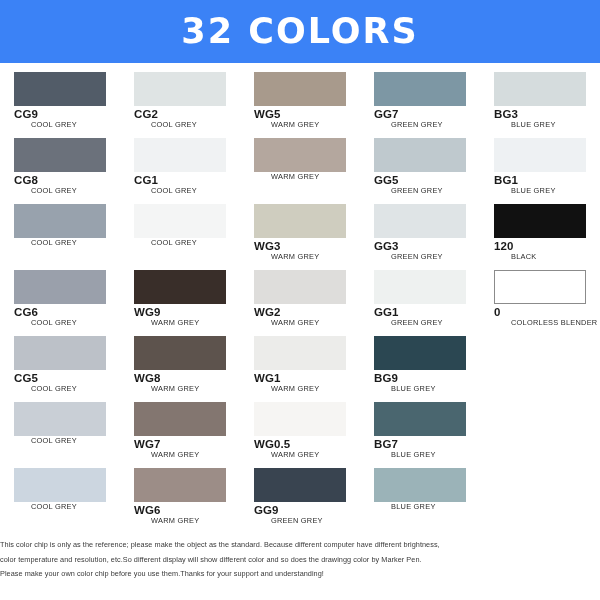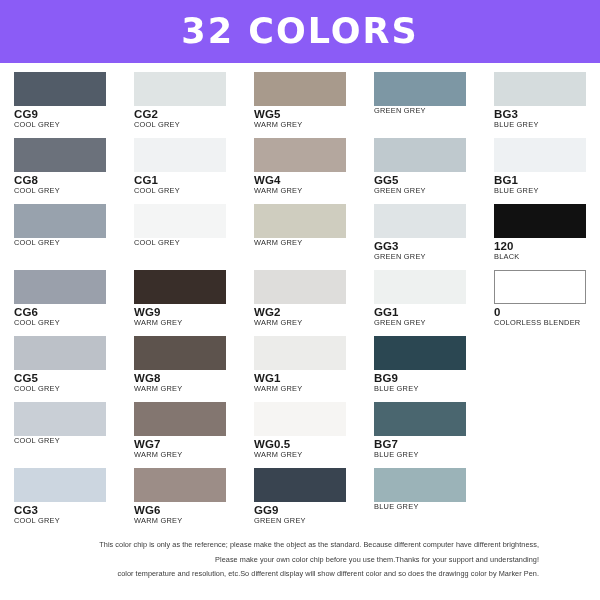--- a/index.html
+++ b/index.html
@@ -14,21 +14,21 @@
     position: relative;
     width: 600px; height: 600px;
     background: #ffffff;
   }
 
   
   .header {
     position: absolute;
     left: 0; top: 0;
     width: 600px; height: 63px;
-    background: #8b5cf6;
+    background: #3b82f6;
     display: flex;
     align-items: center;
     justify-content: center;
   }
   .header-title {
     color: #ffffff;
     font-size: 35px;
     font-weight: bold;
     letter-spacing: 2px;
     font-family: "DejaVu Sans", sans-serif;
@@ -71,30 +71,30 @@
     letter-spacing: 0.1px;
     white-space: nowrap;
   }
   .chip-family {
     font-size: 7.4px;
     color: #2b2b2b;
     line-height: 10px;
     letter-spacing: 0.25px;
     white-space: nowrap;
     text-transform: uppercase;
+    margin-left: 17px;
   }
 
   
   .footer {
     position: absolute;
     left: 0;
     top: 538px;
     width: 539px;
-    text-align: right;
-    padding-left: 48px;
+    text-align: left;
   }
   .footer-line {
     font-size: 7.3px;
     color: #3a3a3a;
     line-height: 14.5px;
     letter-spacing: 0.05px;
     white-space: nowrap;
   }
 </style>
 </head>
@@ -117,40 +117,40 @@
         <div class="chip-code">CG2</div>
         <div class="chip-family">COOL GREY</div>
       </div>
       <div class="cell">
         <div class="chip" style="background: rgb(168, 154, 140);"></div>
         <div class="chip-code">WG5</div>
         <div class="chip-family">WARM GREY</div>
       </div>
       <div class="cell">
         <div class="chip" style="background: rgb(125, 151, 164);"></div>
+        <div class="chip-code">GG7</div>
         <div class="chip-family">GREEN GREY</div>
       </div>
       <div class="cell">
         <div class="chip" style="background: rgb(213, 220, 221);"></div>
         <div class="chip-code">BG3</div>
         <div class="chip-family">BLUE GREY</div>
       </div>
       <div class="cell">
         <div class="chip" style="background: rgb(107, 113, 123);"></div>
         <div class="chip-code">CG8</div>
         <div class="chip-family">COOL GREY</div>
       </div>
       <div class="cell">
         <div class="chip" style="background: rgb(240, 242, 243);"></div>
         <div class="chip-code">CG1</div>
         <div class="chip-family">COOL GREY</div>
       </div>
       <div class="cell">
         <div class="chip" style="background: rgb(180, 167, 158);"></div>
-        <div class="chip-code">WG4</div>
         <div class="chip-family">WARM GREY</div>
       </div>
       <div class="cell">
         <div class="chip" style="background: rgb(191, 201, 206);"></div>
         <div class="chip-code">GG5</div>
         <div class="chip-family">GREEN GREY</div>
       </div>
       <div class="cell">
         <div class="chip" style="background: rgb(238, 241, 243);"></div>
         <div class="chip-code">BG1</div>
@@ -159,20 +159,21 @@
       <div class="cell">
         <div class="chip" style="background: rgb(152, 162, 173);"></div>
         <div class="chip-family">COOL GREY</div>
       </div>
       <div class="cell">
         <div class="chip" style="background: rgb(244, 245, 245);"></div>
         <div class="chip-family">COOL GREY</div>
       </div>
       <div class="cell">
         <div class="chip" style="background: rgb(207, 205, 191);"></div>
+        <div class="chip-code">WG3</div>
         <div class="chip-family">WARM GREY</div>
       </div>
       <div class="cell">
         <div class="chip" style="background: rgb(223, 228, 230);"></div>
         <div class="chip-code">GG3</div>
         <div class="chip-family">GREEN GREY</div>
       </div>
       <div class="cell">
         <div class="chip" style="background: rgb(17, 17, 17);"></div>
         <div class="chip-code">120</div>
@@ -247,21 +248,20 @@
         <div class="chip-code">BG7</div>
         <div class="chip-family">BLUE GREY</div>
       </div>
       <div class="cell empty">
         <div class="chip" style="background: rgb(255, 255, 255);"></div>
         <div class="chip-code"></div>
         <div class="chip-family"></div>
       </div>
       <div class="cell">
         <div class="chip" style="background: rgb(204, 214, 224);"></div>
-        <div class="chip-code">CG3</div>
         <div class="chip-family">COOL GREY</div>
       </div>
       <div class="cell">
         <div class="chip" style="background: rgb(156, 141, 135);"></div>
         <div class="chip-code">WG6</div>
         <div class="chip-family">WARM GREY</div>
       </div>
       <div class="cell">
         <div class="chip" style="background: rgb(57, 68, 80);"></div>
         <div class="chip-code">GG9</div>
@@ -273,17 +273,17 @@
       </div>
       <div class="cell empty">
         <div class="chip" style="background: rgb(255, 255, 255);"></div>
         <div class="chip-code"></div>
         <div class="chip-family"></div>
       </div>
     </div>
 
   <div class="footer">
     <div class="footer-line">This color chip is only as the reference; please make the object as the standard. Because different computer have different brightness,</div>
+    <div class="footer-line">color temperature and resolution, etc.So different display will show different color and so does the drawingg color by Marker Pen.</div>
     <div class="footer-line">Please make your own color chip before you use them.Thanks for your support and understanding!</div>
-    <div class="footer-line">color temperature and resolution, etc.So different display will show different color and so does the drawingg color by Marker Pen.</div>
   </div>
 
 </div>
 
 </body></html>

